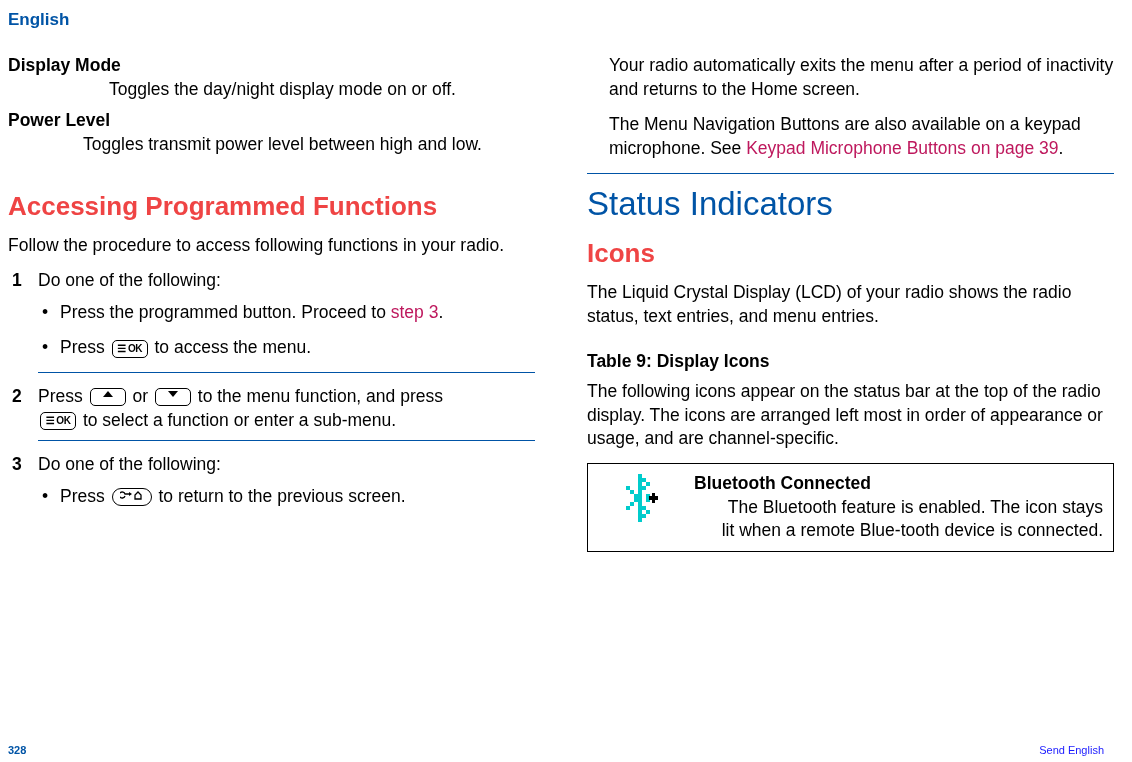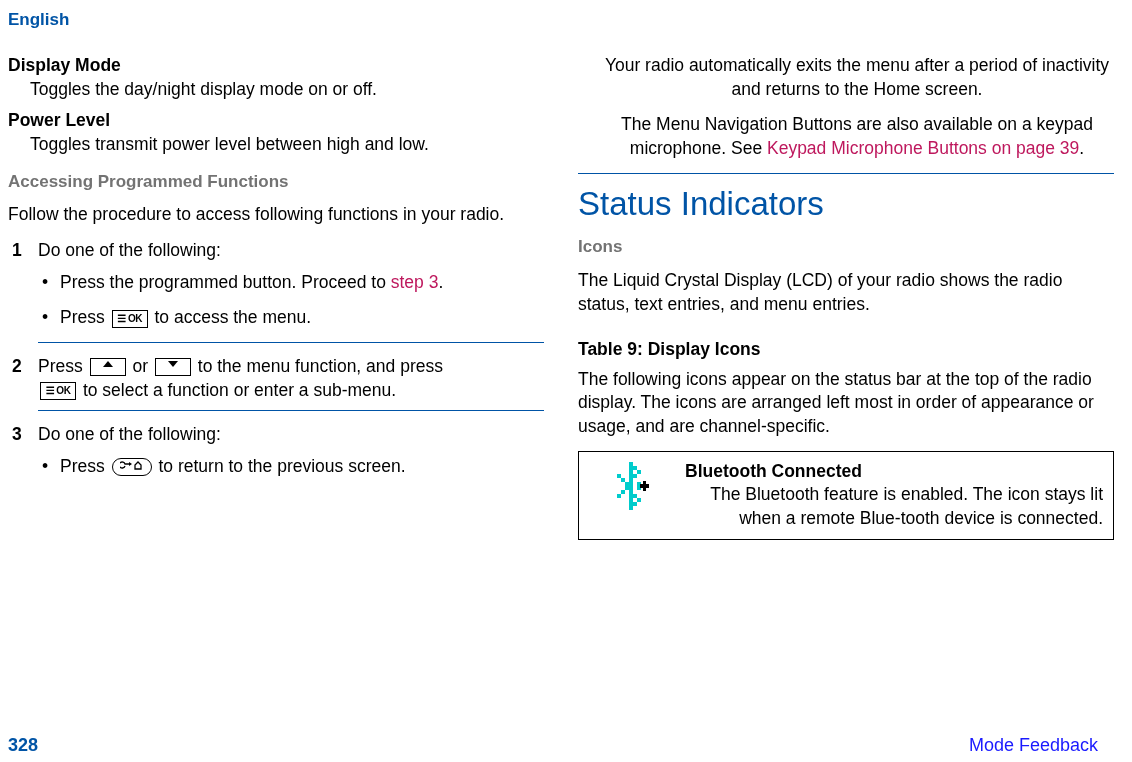--- a/index.html
+++ b/index.html
@@ -17,53 +17,53 @@
     padding: 10px 18px 0 8px;
   }
   .lang {
     color: #0054a6;
     font-weight: bold;
     font-size: 17px;
     margin: 0 0 18px 0;
   }
   .cols {
     display: flex;
-    gap: 34px;
+    gap: 52px;
   }
   .col {
     flex: 1;
     font-size: 17.5px;
     line-height: 1.35;
   }
   .dl-term {
     font-weight: bold;
     margin-top: 6px;
   }
   .dl-def {
     margin-left: 22px;
     margin-bottom: 8px;
+    text-align: center;
   }
   h2.blue {
-    color: #737373;
-    font-size: 17px;
-    font-weight: bold;
-    margin: 14px 0 10px 0;
+    color: #ef4444;
+    font-size: 26px;
+    font-weight: bold;
+    margin: 32px 0 10px 0;
   }
   h1.blue {
     color: #0054a6;
     font-size: 33px;
     font-weight: normal;
     margin: 4px 0 10px 0;
   }
   .para {
     margin: 6px 0 12px 0;
   }
   .indent {
     margin-left: 22px;
-    text-align: center;
   }
   ol.steps {
     list-style: none;
     padding: 0;
     margin: 4px 0 0 0;
   }
   ol.steps > li {
     position: relative;
     padding-left: 30px;
     margin-bottom: 12px;
@@ -95,32 +95,32 @@
     border-top: 1px solid #0054a6;
     margin: 8px 0;
   }
   .link {
     color: #be185d;
   }
   .footer {
     position: absolute;
     bottom: 6px;
     left: 8px;
-    right: 34px;
+    right: 28px;
     display: flex;
     justify-content: space-between;
-    font-size: 18px;
+    font-size: 11px;
   }
   .pagenum { color: #0054a6; font-weight: bold; }
   .feedback { color: #1a1aff; }
   .icon-btn {
     display: inline-block;
     vertical-align: middle;
     border: 1.5px solid #000;
-    border-radius: 0;
+    border-radius: 5px;
     height: 16px;
     min-width: 30px;
     padding: 0 2px;
     font-size: 10px;
     line-height: 16px;
     text-align: center;
     font-family: Arial, sans-serif;
     margin: 0 2px;
   }
   .icon-ok {
@@ -287,16 +287,16 @@
             <div class="t-desc">The Bluetooth feature is enabled. The icon stays lit when a remote Blue‐tooth device is connected.</div>
           </div>
         </div>
       </div>
 
     </div>
   </div>
 
   <div class="footer">
     <span class="pagenum">328</span>
-    <span class="feedback">Mode Feedback</span>
+    <span class="feedback">Send English</span>
   </div>
 
 </div>
 
 </body></html>

